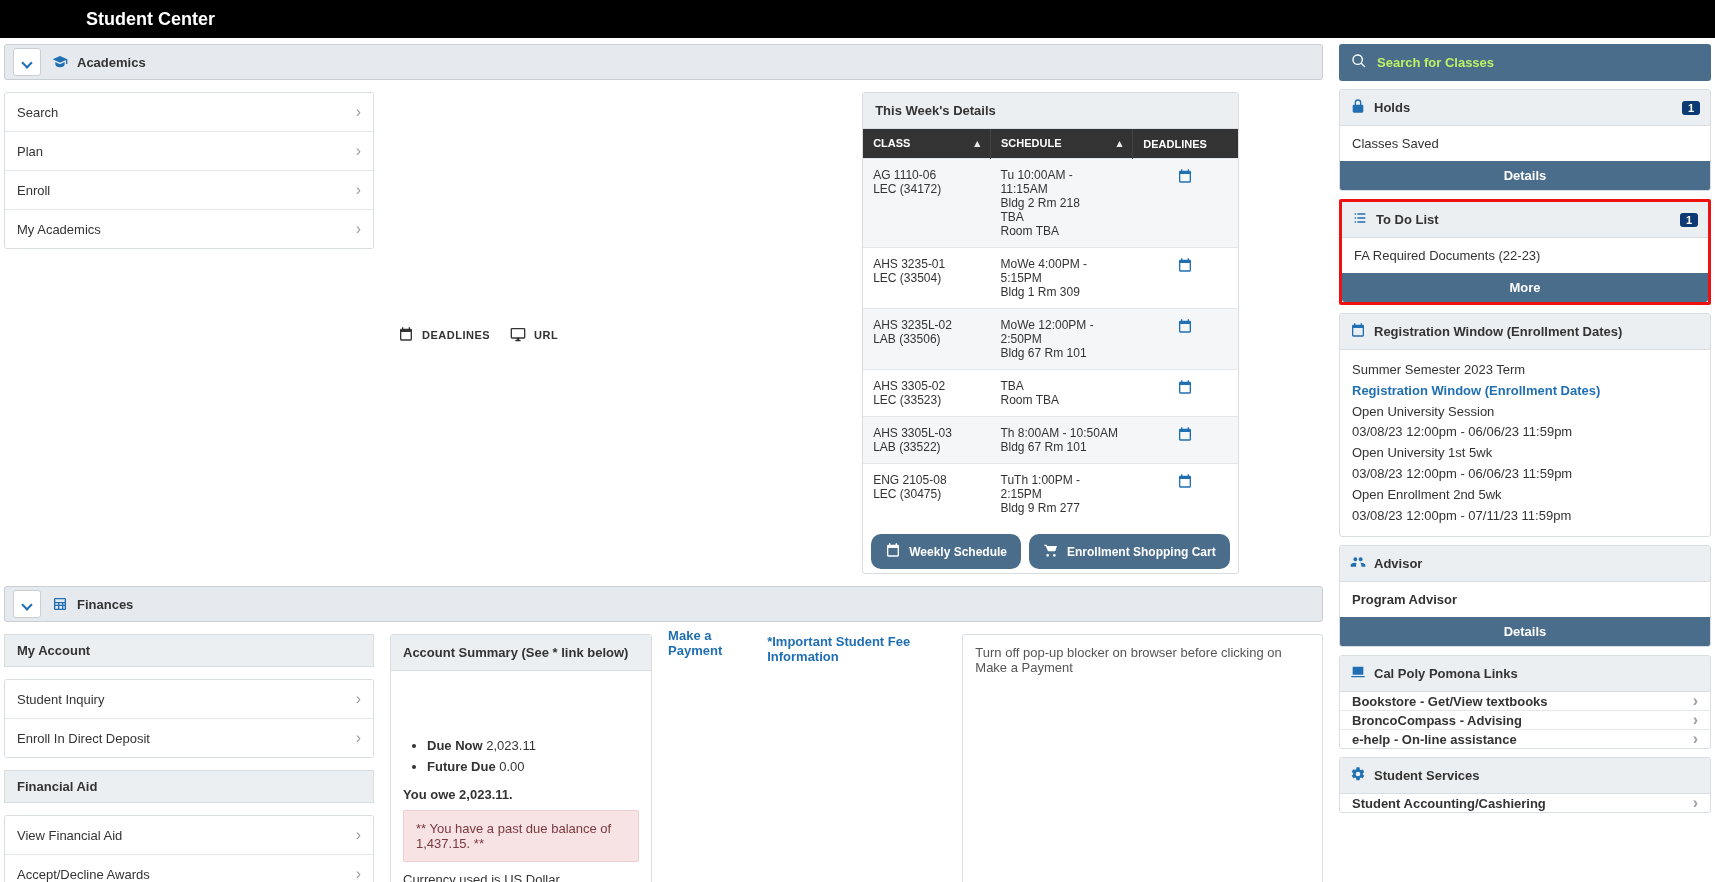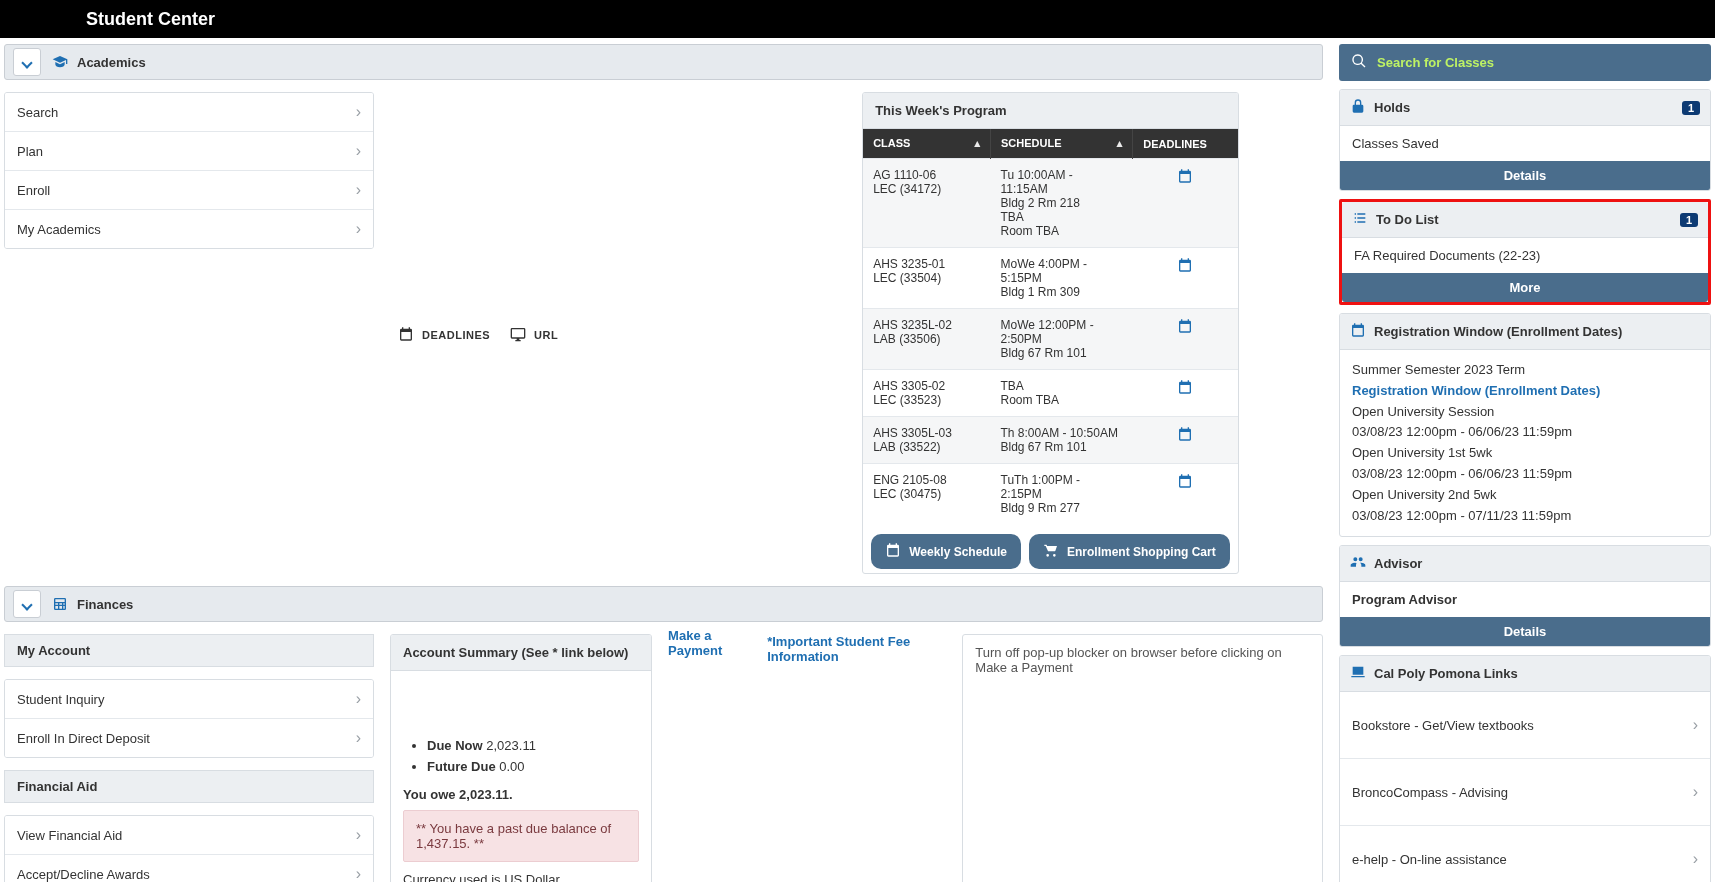--- a/index.html
+++ b/index.html
@@ -80,21 +80,21 @@
   .mini-panel { border: 1px solid #d8dde2; border-radius: 3px; overflow: hidden; }
   .mini-head { background: #eceff2; padding: 8px 10px; font-weight: bold; display: flex; align-items: center; gap: 8px; border-bottom: 1px solid #d8dde2; }
   .mini-body { padding: 10px 12px; font-size: 13px; }
   .badge { background: #0d3a73; color: #fff; border-radius: 3px; padding: 1px 6px; font-size: 11px; margin-left: auto; }
   .banner-btn { background: #4a6d8c; color: #fff; text-align: center; padding: 7px 0; font-weight: bold; cursor: pointer; }
 
   .highlight-box { border: 3px solid #e11; border-radius: 2px; }
 
   .list-links .row {
     display: flex; align-items: center; justify-content: space-between;
-    padding: 24px 12px; border-top: 1px solid #e4e8ec; cursor: pointer;
+    padding: 0 12px; border-top: 1px solid #e4e8ec; cursor: pointer; font-weight: bold;
   }
   .list-links .row:first-child { border-top: none; }
 
   .alert-box {
     background: #f7e2e4; border: 1px solid #eccdd1; color: #7a3a3f;
     padding: 10px 12px; border-radius: 2px;
   }
   ul.bullets { list-style: disc; padding-left: 24px; }
   ul.bullets li { padding: 3px 0; }
 
@@ -160,21 +160,21 @@
           <div class="spacer"></div>
           <div class="iconlabel" style="margin-right:280px;">
             <span><svg class="svg-icon" viewBox="0 0 24 24">
                   <path fill="#333" d="M21 3H3a2 2 0 0 0-2 2v12a2 2 0 0 0 2 2h7v2H8v2h8v-2h-2v-2h7a2 2 0 0 0 2-2V5a2 2 0 0 0-2-2zm0 14H3V5h18v12z"></path>
                 </svg></span>
             <span>URL</span>
           </div>
         </div>
 
         <div class="card">
-          <div class="card-head">This Week's Program</div>
+          <div class="card-head">This Week's Details</div>
           <table class="sched">
             <thead>
               <tr>
                 <th style="width:34%;"><span>CLASS</span><span class="sort-tri">▴</span></th>
                 <th style="width:38%;"><span>SCHEDULE</span><span class="sort-tri">▴</span></th>
                 <th><span>DEADLINES</span></th>
               </tr>
             </thead>
             <tbody id="sched-body">
                 <tr>
@@ -344,21 +344,21 @@
             </svg></span>
         <span>Registration Window (Enrollment Dates)</span>
       </div>
       <div class="mini-body" style="line-height:1.6;">
         <div>Summer Semester 2023 Term</div>
         <div><a href="#" class="blue-link">Registration Window (Enrollment Dates)</a></div>
         <div>Open University Session</div>
         <div>03/08/23 12:00pm - 06/06/23 11:59pm</div>
         <div>Open University 1st 5wk</div>
         <div>03/08/23 12:00pm - 06/06/23 11:59pm</div>
-        <div>Open University 2nd 5wk</div>
+        <div>Open Enrollment 2nd 5wk</div>
         <div>03/08/23 12:00pm - 07/11/23 11:59pm</div>
       </div>
     </div>
 
     <div class="mini-panel">
       <div class="mini-head">
         <span><svg class="svg-icon" viewBox="0 0 24 24">
               <path fill="#1f6fb2" d="M16 11a3 3 0 1 0-3-3 3 3 0 0 0 3 3zm-8 0a3 3 0 1 0-3-3 3 3 0 0 0 3 3zm0 2c-2.33 0-7 1.17-7 3.5V19h8v-2.5c0-.85.33-1.63.88-2.29A10.6 10.6 0 0 0 8 13zm8 0c-.29 0-.62.02-.97.05A4.49 4.49 0 0 1 17 16.5V19h6v-2.5c0-2.33-4.67-3.5-7-3.5z"></path>
             </svg></span>
         <span>Advisor</span>

